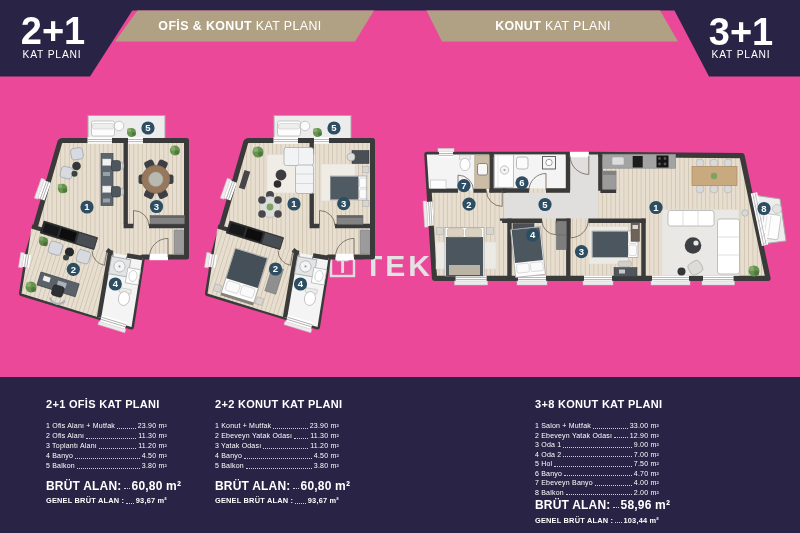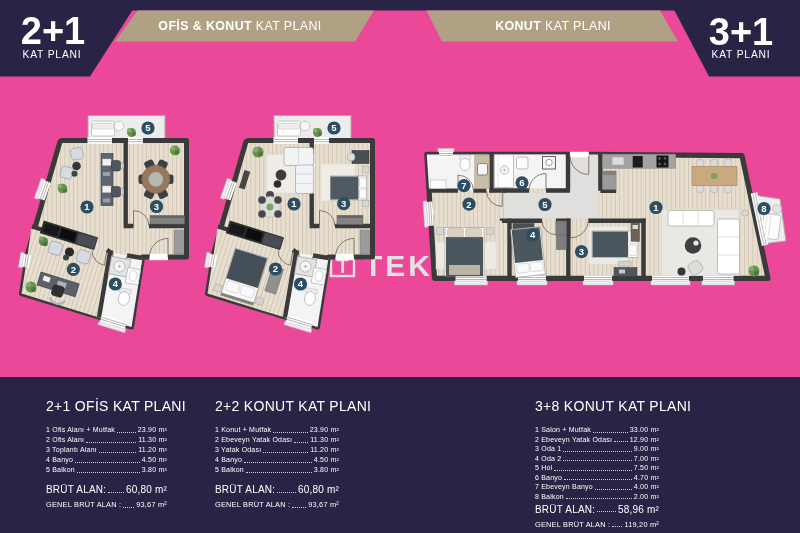--- a/index.html
+++ b/index.html
@@ -1,29 +1,29 @@
 <!DOCTYPE html>
 <html><head>
 <meta charset="utf-8">
 <style>
 html,body{margin:0;padding:0;background:#ffffff}
 body{width:800px;height:533px;overflow:hidden;font-family:"Liberation Sans",sans-serif}
 #page{position:relative;width:800px;height:533px;background:#ec4899}
 svg{position:absolute;left:0;top:0}
 .ftcol{position:absolute;color:#fff;width:124px}
-.ftcol h3{font-size:14px;font-weight:normal;letter-spacing:0.3px;margin:0 0 11px 0;white-space:nowrap}
+.ftcol h3{font-size:11px;font-weight:bold;letter-spacing:0.3px;margin:0 0 11px 0;white-space:nowrap}
 .row{display:flex;align-items:flex-end;font-size:7px;letter-spacing:0.2px;line-height:10.1px;white-space:nowrap}
 .c3 .row{line-height:9.5px}
 .c3 .brut{margin-top:3.5px}
 .c3 .brut2{margin-top:5.5px}
 .row .lbl{flex:0 0 auto}
 .row .dots{flex:1 1 auto;border-bottom:1px dotted #cfcfdf;margin:0 2px 2px 2px;min-width:6px}
 .row .val{flex:0 0 auto}
-.brut{font-weight:normal;font-size:10px;margin-top:9.5px}
-.brut2{font-weight:normal;font-size:7.4px;margin-top:5px}
+.brut{font-weight:bold;font-size:12px;margin-top:9.5px}
+.brut2{font-weight:bold;font-size:7.4px;margin-top:5px}
 </style>
 </head>
 <body>
 <div id="page">
 
 <svg width="800" height="533" viewBox="0 0 800 533">
   <defs>
     <pattern id="planks" width="4.3" height="30" patternUnits="userSpaceOnUse">
       <rect width="4.3" height="30" fill="#e7decf"></rect>
       <rect width="0.8" height="30" fill="#cfc3b0"></rect>
@@ -756,17 +756,17 @@
         <span class="val">2.00 m²</span>
       </div>
 <div class="row brut">
         <span class="lbl">BRÜT ALAN:</span>
         <span class="dots"></span>
         <span class="val">58,96 m²</span>
       </div>
 <div class="row brut2">
         <span class="lbl">GENEL BRÜT ALAN :</span>
         <span class="dots"></span>
-        <span class="val">119,20 m²</span>
+        <span class="val">103,44 m²</span>
       </div>
 </div>
 
 </div>
 
 </body></html>

